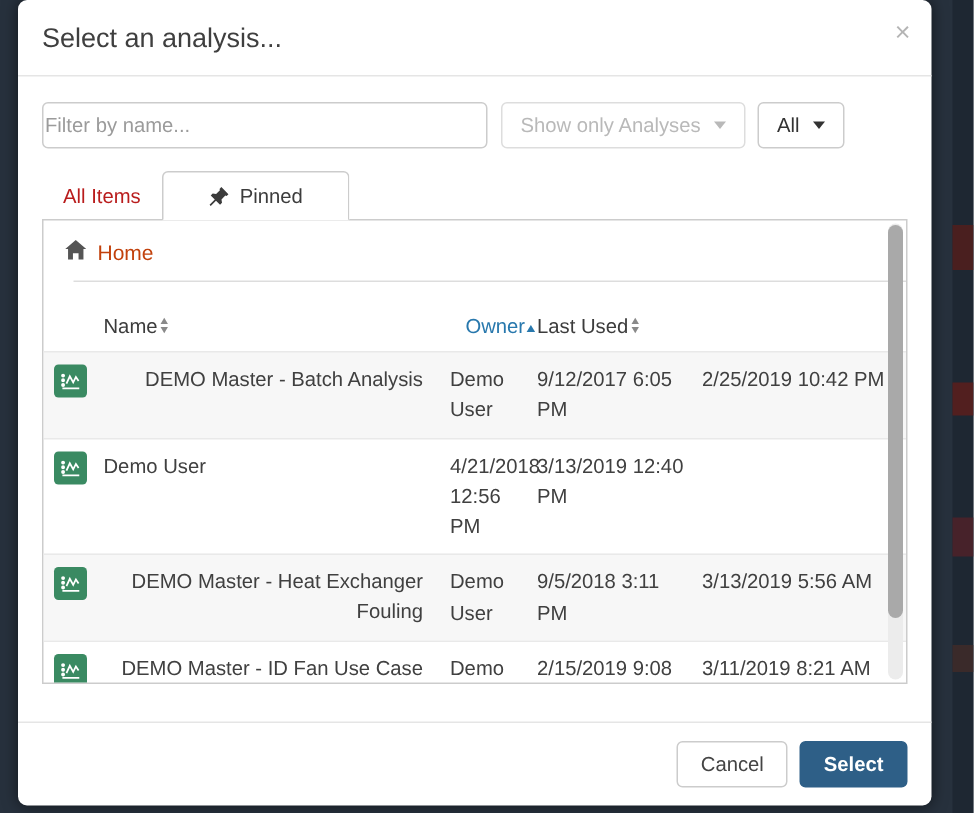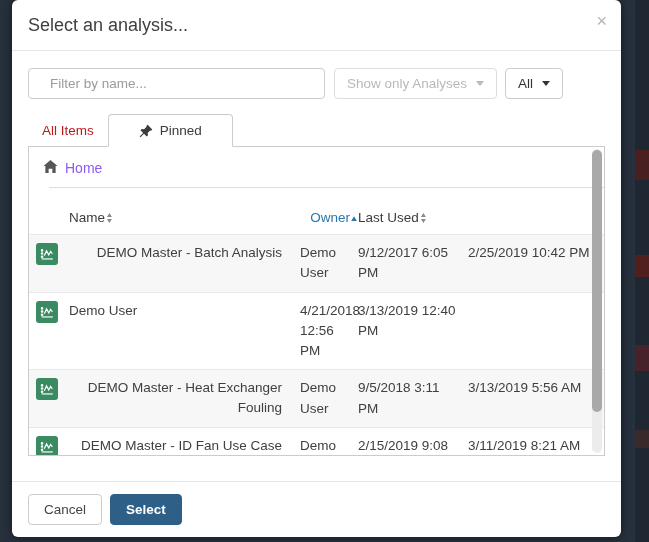--- a/index.html
+++ b/index.html
@@ -31,21 +31,21 @@
   .close-btn {
     position: absolute; right: 14px; top: 12px;
     font-size: 18px; color: #b4b4b4; cursor: pointer; line-height: 1;
     background: none; border: none; font-family: inherit;
   }
   
   .modal-body { padding: 17px 16px 0; flex: 1; }
   .filter-row { display: flex; align-items: center; }
   .filter-input {
     width: 297px; height: 31px; border: 1px solid #ccc; border-radius: 4px;
-    padding: 0 21px; font-size: 13.5px; font-family: inherit; color: #404040; outline: none;
+    padding: 0 1px; font-size: 13.5px; font-family: inherit; color: #404040; outline: none;
   }
   .filter-input::placeholder { color: #9b9b9b; }
   .dropdown {
     height: 31px; border: 1px solid #ddd; border-radius: 4px; background: #fff;
     display: inline-flex; align-items: center; gap: 9px; padding: 0 12px;
     font-size: 13.5px; font-family: inherit; cursor: pointer;
   }
   .dropdown.disabled { margin-left: 9px; color: #b9b9b9; text-align: center; }
   .dropdown.scope { margin-left: 8px; color: #333; border-color: #ccc; }
   .caret { width: 0; height: 0; border-left: 4px solid transparent; border-right: 4px solid transparent; border-top: 5px solid currentColor; display: inline-block; }
@@ -63,42 +63,42 @@
   
   .table-panel {
     border: 1px solid #ccc; height: 310px; position: relative; overflow: hidden;
     background: #fff;
   }
   .scroll-track {
     position: absolute; top: 2px; right: 2px; width: 10px; height: 304px;
     background: #ececec; border-radius: 5px; z-index: 5;
   }
   .scroll-thumb { position: absolute; top: 1px; left: 0; width: 10px; height: 262px; background: #a9a9a9; border-radius: 5px; }
-  .home-row { display: flex; align-items: center; gap: 7px; padding: 11px 0 9px 14px; height: 40px; color: #8b5cf6; font-size: 14px; }
+  .home-row { display: flex; align-items: center; gap: 7px; padding: 11px 0 9px 14px; height: 40px; color: #c2410c; font-size: 14px; }
   .home-divider { border-bottom: 1px solid #ddd; margin-left: 20px; }
   .grid-row { display: grid; grid-template-columns: 40px 231px 58px 110px 1fr; }
   .thead { align-items: end; padding: 10px 0 9px; height: 46px; font-size: 13.5px; color: #3c3c3c; }
   .th { display: inline-flex; align-items: center; gap: 1px; cursor: pointer; }
   .th .sort-stack { display: inline-flex; flex-direction: column; line-height: 0; color: #8a8a8a; }
   .th .sort-stack span { font-size: 7px; line-height: 6px; transform: scaleX(1.2); }
   .th-owner { color: #2878ad; display: flex; flex-direction: row; align-items: center; justify-content: flex-end; cursor: pointer; }
   .th-owner .asc { font-size: 8px; line-height: 9px; transform: scaleX(1.2); margin-top: 2px; }
   .trow { min-height: 52px; border-top: 1px solid #e9e9e9; font-size: 13.5px; color: #404040; align-items: start; padding: 8px 0; cursor: pointer; }
   .trow.striped { background: #f7f7f7; }
   .cell-icon { padding-left: 7px; }
   .analysis-icon {
     width: 22px; height: 22px; background: #3a8a62; border-radius: 3px;
     display: flex; align-items: center; justify-content: center;
   }
   .cell-name { padding-right: 18px; line-height: 1.45; text-align: right; }
   .cell-owner, .cell-created, .cell-last { line-height: 1.5; padding-right: 10px; }
   
   .modal-footer {
     border-top: 1px solid #e5e5e5; padding: 13px 16px; height: 56px;
-    display: flex; justify-content: flex-start; gap: 8px; align-items: center;
+    display: flex; justify-content: flex-end; gap: 8px; align-items: center;
   }
   .btn { font-family: inherit; font-size: 13.5px; border-radius: 4px; padding: 7px 15px; cursor: pointer; }
   .btn-cancel { background: #fff; border: 1px solid #ccc; color: #444; }
   .btn-select { background: #2e5f87; border: 1px solid #2e5f87; color: #fff; font-weight: bold; }
 </style>
 </head>
 <body>
 
 <div class="backdrop-strip"></div>
 <div class="artifact a1"></div>

